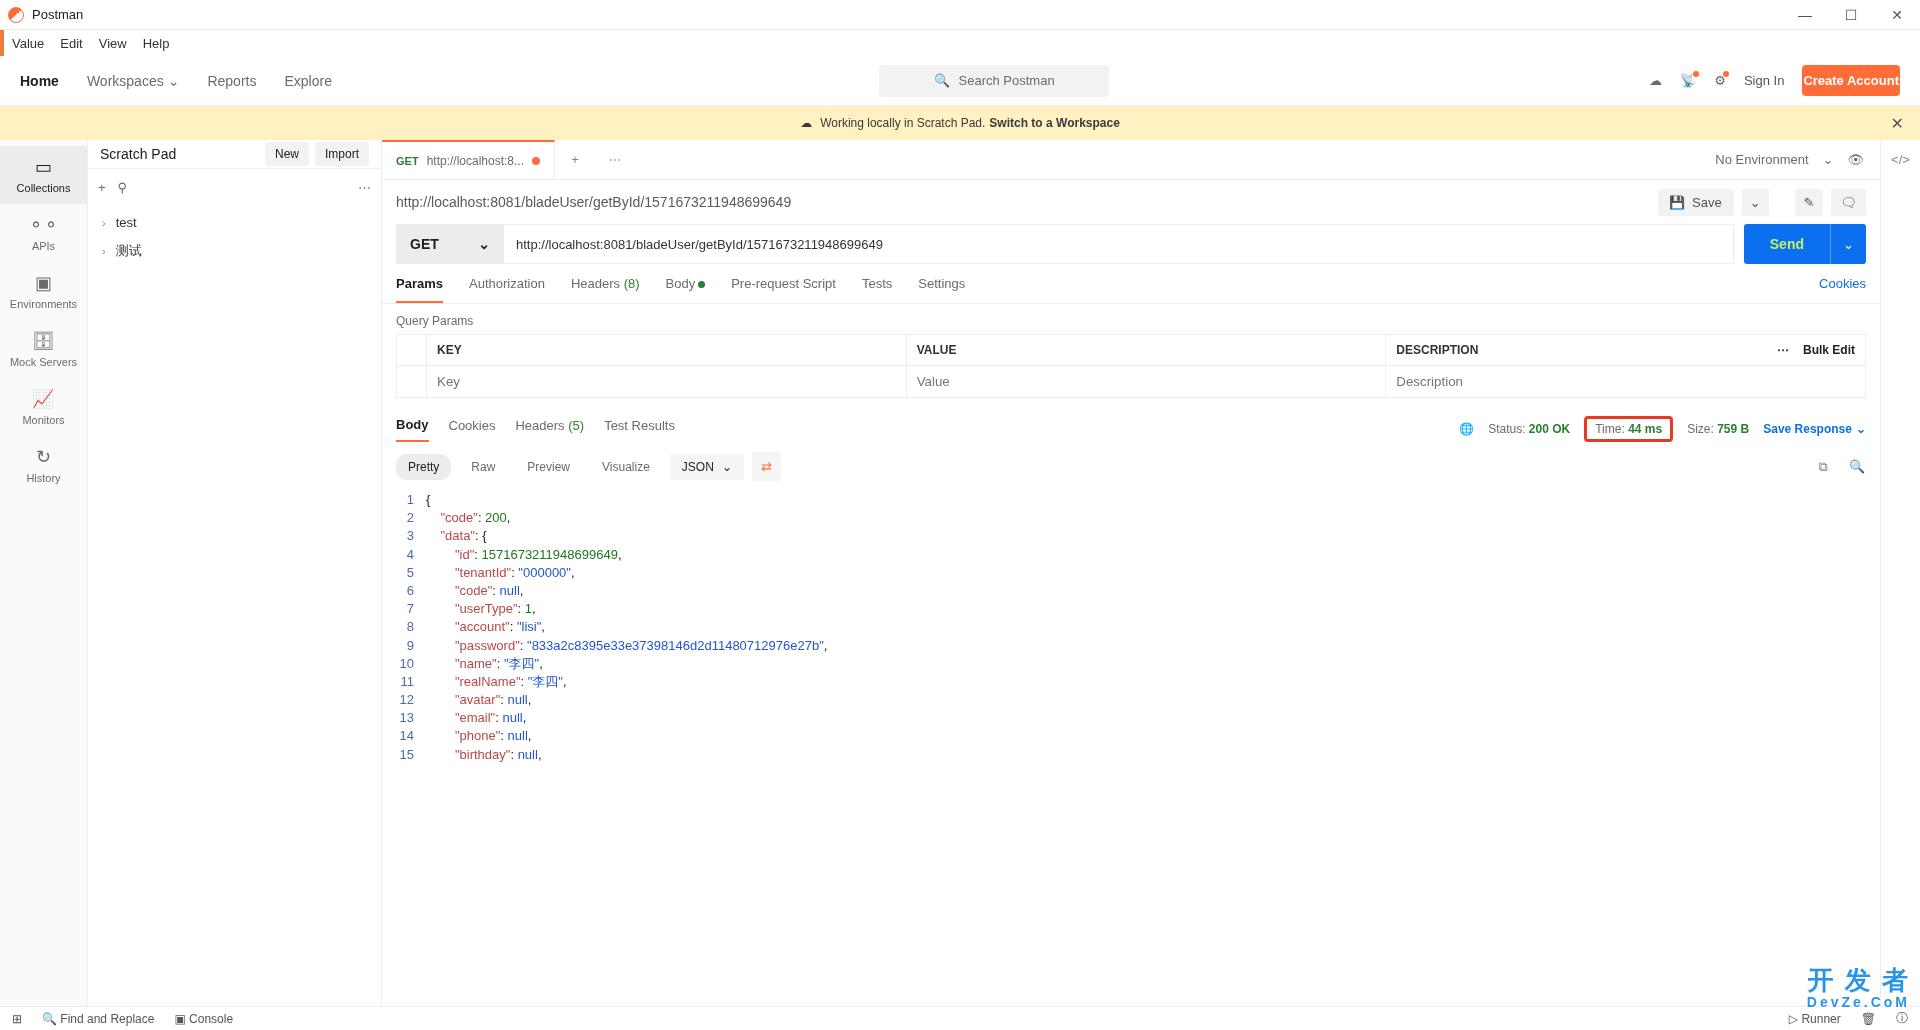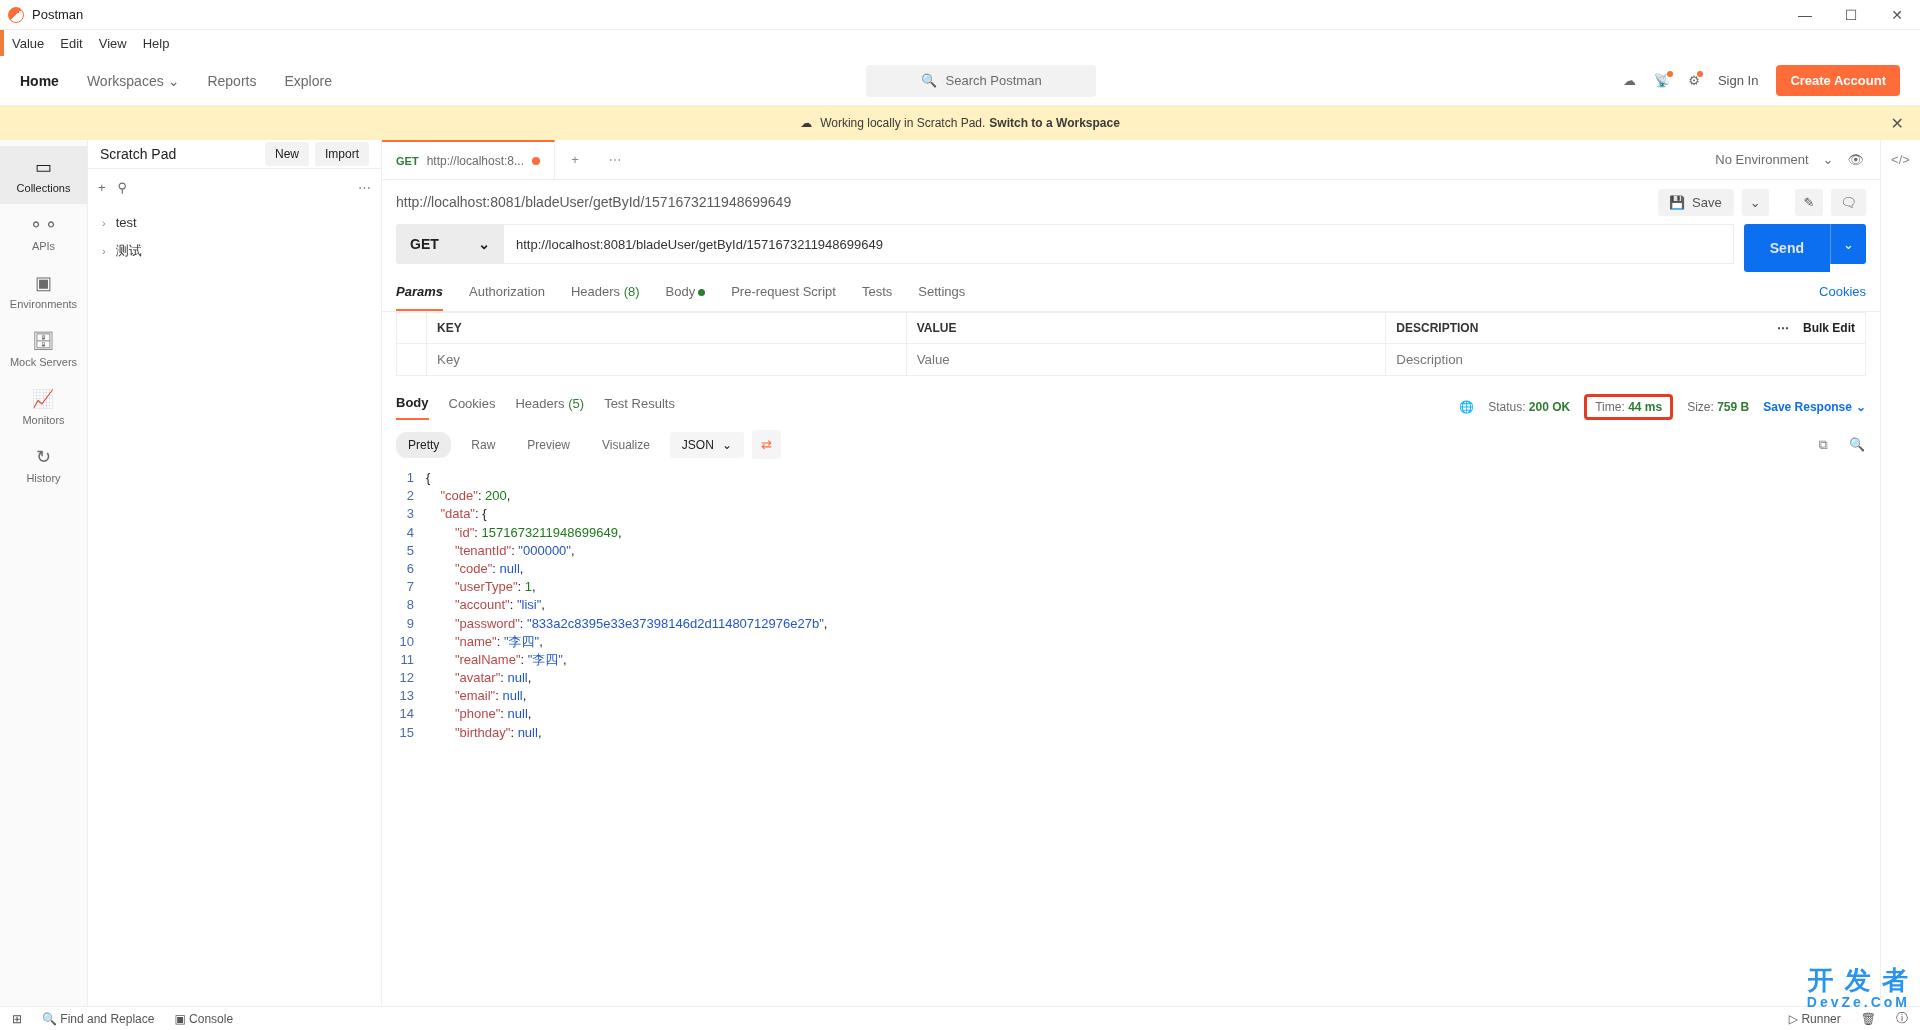--- a/index.html
+++ b/index.html
@@ -8,21 +8,21 @@
 .titlebar .logo { width: 16px; height: 16px; border-radius: 50%; background: linear-gradient(135deg,#ff6c37 50%,#fff 50%); margin-right: 8px; border:1px solid #ff6c37; }
 .titlebar .spacer { flex: 1; }
 .titlebar .winbtn { width: 46px; text-align: center; font-size: 14px; color: #555; cursor: pointer; }
 .menubar { height: 26px; display: flex; align-items: center; padding-left: 8px; gap: 16px; font-size: 13px; color: #333; border-left: 4px solid #ed7c3b; }
 .topnav { height: 50px; display: flex; align-items: center; padding: 0 20px; border-bottom: 1px solid #eee; }
 .topnav .navlink { font-size: 14px; color: #6b6b6b; margin-right: 28px; display:flex; align-items:center; gap:4px; }
 .topnav .search { flex: 0 0 230px; height: 32px; background: #f2f2f2; border-radius: 4px; display: flex; align-items: center; justify-content: center; color: #6b6b6b; gap:8px; margin-left: auto; margin-right: auto; }
 .topnav .right { display: flex; align-items: center; gap: 18px; margin-left: 20px; }
 .iconbtn { color:#6b6b6b; position:relative; }
 .iconbtn .dot{ position:absolute; top:-2px; right:-3px; width:6px; height:6px; background:#ff6c37; border-radius:50%; }
-.btn-orange { background: #ff6c37; color: #fff; padding: 8px 14px; border-radius: 4px; font-size: 13px; font-weight: 600; cursor:pointer; }
+.btn-orange { background: #ff6c37; color: #fff; padding: 8px 1px; border-radius: 4px; font-size: 13px; font-weight: 600; cursor:pointer; }
 .banner { background: #fff1c2; height: 34px; display: flex; align-items: center; justify-content: center; color: #3a3a3a; font-size: 12px; position:relative; }
 .banner .link { font-weight: 600; margin-left: 4px; }
 .banner .close { position:absolute; right:16px; font-size:16px; color:#555; }
 .main { display: flex; height: calc(100vh - 30px - 26px - 50px - 34px - 24px); }
 .leftcol { width: 382px; display:flex; border-right:1px solid #eee; }
 .siderail { width: 88px; background: #fafafa; display: flex; flex-direction: column; align-items: center; padding-top: 6px; border-right:1px solid #eee; }
 .siderail .item { width: 100%; text-align: center; padding: 10px 0; font-size: 11px; color: #6b6b6b; cursor:pointer; }
 .siderail .item.active { background: #ececec; color:#212121; }
 .siderail .item .ic { font-size: 18px; display:block; margin-bottom:4px; }
 .sidepanel { flex:1; display:flex; flex-direction:column; }
@@ -39,25 +39,25 @@
 .tab .method{ color:#2e7d32; font-weight:600; font-size:11px; }
 .tab .dirty{ width:8px; height:8px; background:#ff6c37; border-radius:50%; }
 .tab-add, .tab-more { width:40px; display:flex; align-items:center; justify-content:center; color:#888; cursor:pointer; }
 .env { margin-left:auto; display:flex; align-items:center; gap:14px; padding:0 16px; color:#6b6b6b; font-size:13px;text-align:right; }
 .reqhead { height:44px; display:flex; align-items:center; padding:0 14px; gap:8px; }
 .reqhead .title { font-size:14px; color:#5a5a5a; flex:1; }
 .savebtn { background:#f2f2f2; padding:6px 12px; border-radius:3px; display:flex; align-items:center; gap:6px; font-size:13px; color:#555; }
 .urlrow { display:flex; padding:0 14px; gap:0; }
 .method-dd { width:108px; background:#ececec; display:flex; align-items:center; justify-content:space-between; padding:0 14px; height:40px; border-radius:3px 0 0 3px; font-size:14px; font-weight:600; }
 .urlinput { flex:1; height:40px; border:1px solid #ececec; border-left:none; padding:0 12px; font-size:13px; color:#333; }
-.sendbtn { background:#0b6ff0; color:#e5e5e5; padding:0 26px; height:48px; border-radius:3px 0 0 3px; margin-left:10px; font-weight:600; display:flex; align-items:center; font-size:14px; }
+.sendbtn { background:#0b6ff0; color:#bef264; padding:0 26px; height:40px; border-radius:3px 0 0 3px; margin-left:10px; font-weight:600; display:flex; align-items:center; font-size:14px; }
 .senddd { background:#0b6ff0; color:#fff; width:36px; height:40px; border-radius:0 3px 3px 0; display:flex; align-items:center; justify-content:center; border-left:1px solid rgba(255,255,255,0.3); }
 .reqtabs { display:flex; gap:26px; padding:12px 14px 0; font-size:13px; color:#6b6b6b; border-bottom:1px solid #eee; }
 .reqtab { padding-bottom:10px; cursor:pointer; }
-.reqtab.active { color:#212121; border-bottom:2px solid #ff6c37; font-weight:600;font-style:italic; }
+.reqtab.active { color:#212121; border-bottom:2px solid #ff6c37; font-weight:600; }
 .reqtab .badge{ color:#2e7d32; }
 .reqtab .bdot{ display:inline-block; width:7px; height:7px; background:#2e7d32; border-radius:50%; margin-left:3px; vertical-align:middle; }
 .cookies-link { margin-left:auto; color:#0b6ff0; font-weight:500; }
 .qp-title { padding:10px 14px 6px; font-size:12px; color:#6b6b6b; }
 .paramtable { width:calc(100% - 28px); margin:0 14px; border:1px solid #eee; border-collapse:collapse; font-size:12px; }
 .paramtable th, .paramtable td { border:1px solid #eee; padding:8px 10px; text-align:left; color:#6b6b6b; }
 .paramtable th { font-weight:600; color:#333; }
 .resphdr { display:flex; align-items:center; gap:20px; padding:18px 14px 0; font-size:13px; color:#6b6b6b; }
 .resptab { padding-bottom:8px; cursor:pointer; }
 .resptab.active { color:#212121; border-bottom:2px solid #ff6c37; font-weight:600; }
@@ -205,20 +205,21 @@
       <span class="reqtab active">Params</span>
       <span class="reqtab">Authorization</span>
       <span class="reqtab"><span>Headers</span> <span class="badge">(8)</span></span>
       <span class="reqtab"><span>Body</span><span class="bdot"></span></span>
       <span class="reqtab">Pre-request Script</span>
       <span class="reqtab">Tests</span>
       <span class="reqtab">Settings</span>
       <span class="cookies-link">Cookies</span>
     </div>
 
+    <div class="qp-title">Query Params</div>
     <div style="position:relative">
       <table class="paramtable">
         <tbody>
             <tr>
           <th style="width:30px"></th>
           <th>KEY</th>
           <th>VALUE</th>
           <th><span>DESCRIPTION</span><span style="float:right;display:flex;gap:14px">
                   <span>⋯</span>
                   <span style="color:#222;font-weight:600">Bulk Edit</span>

